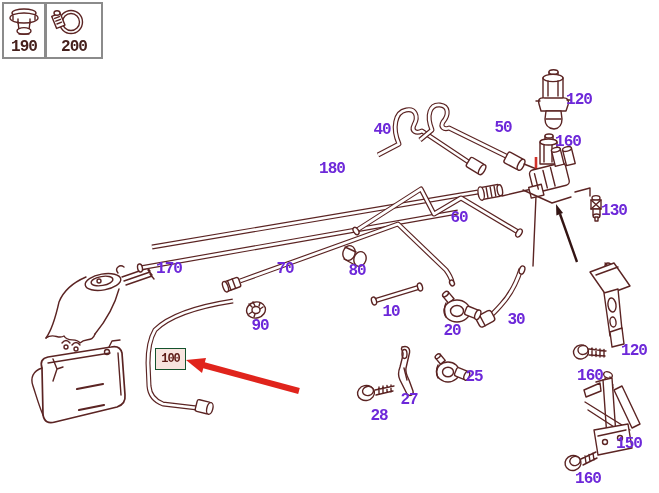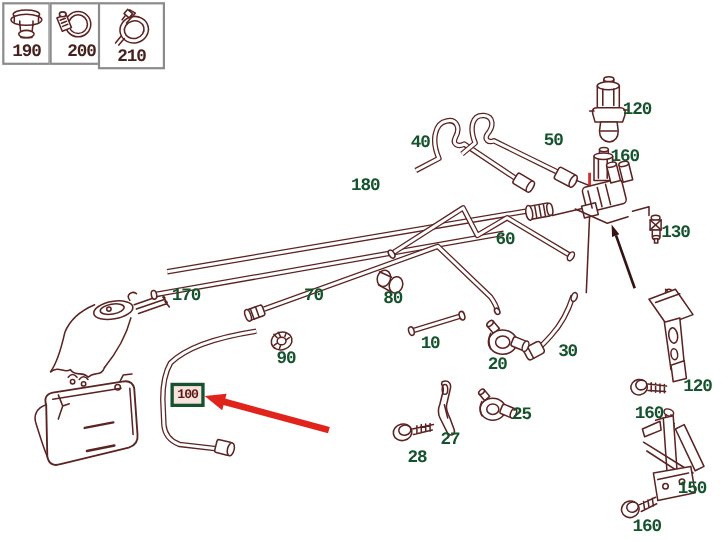--- a/index.html
+++ b/index.html
@@ -8,27 +8,27 @@
   .stage { position:absolute; inset:0; }
   svg.art { position:absolute; left:0; top:0; }
   
   .ln  { fill:none; stroke:#5b2423; stroke-width:1.4; stroke-linecap:round; stroke-linejoin:round; }
   .ln2 { fill:none; stroke:#5b2423; stroke-width:2.2; stroke-linecap:round; }
   .fw  { fill:#ffffff; stroke:#5b2423; stroke-width:1.4; stroke-linejoin:round; }
   .tube-o { fill:none; stroke:#5b2423; stroke-width:5;   stroke-linejoin:round; }
   .tube-i { fill:none; stroke:#ffffff; stroke-width:2.7; stroke-linejoin:round; }
   
   .pl { position:absolute; transform:translate(-50%,-50%); font:700 16px "Liberation Mono", monospace;
-        color:#14532d; letter-spacing:-1px; white-space:nowrap; }
+        color:#6d28d9; letter-spacing:-1px; white-space:nowrap; }
   
   .lgbox { position:absolute; border:2px solid #8b8b8b; background:#fff; }
   .lgl { position:absolute; left:50%; bottom:1px; transform:translateX(-50%); font:700 16px "Liberation Mono", monospace;
          color:#45201c; letter-spacing:-1px; }
   
-  .hl { position:absolute; left:155px; top:348px; width:31px; height:22px; border:3px solid #14532d;
+  .hl { position:absolute; left:155px; top:348px; width:31px; height:22px; border:1px solid #14532d;
         background:#f7e4df; display:flex; align-items:center; justify-content:center;
         font:700 12px "Liberation Mono", monospace; color:#5c1a15; letter-spacing:-1px; }
 </style>
 </head>
 <body>
 
 <div class="stage">
 
   <svg class="art" width="659" height="493" viewBox="0 0 659 493">
 
@@ -292,30 +292,20 @@
       <circle class="ln" cx="23" cy="16" r="8.5"></circle>
       <g transform="rotate(-22 11 15)">
         <rect class="fw" x="6" y="8" width="9" height="13"></rect>
         <path class="ln" d="M8,11 L13,11 M8,14 L13,14 M8,17 L13,17"></path>
       </g>
       <ellipse class="fw" cx="9" cy="7" rx="3" ry="2.2"></ellipse>
     </svg>
     <span class="lgl">200</span>
   </div>
 
-  <div class="lgbox" style="left:89px;top:2px;width:61px;height:61px">
-    <svg width="50" height="40" style="position:absolute;left:5px;top:2px">
-      <ellipse class="ln" cx="26" cy="21" rx="13" ry="12" transform="rotate(-15 26 21)"></ellipse>
-      <ellipse class="ln" cx="26" cy="21" rx="9" ry="8" transform="rotate(-15 26 21)"></ellipse>
-      <path class="ln" d="M15,12 L22,3 M19,15 L27,6 M22,3 L27,6"></path>
-      <rect class="fw" x="18" y="4" width="6" height="5" transform="rotate(40 21 6)"></rect>
-      <path class="ln" d="M14,27 L9,33 M17,29 L12,35"></path>
-    </svg>
-    <span class="lgl">210</span>
-  </div>
 
   <span class="pl" style="left:382px;top:130px">40</span>
   <span class="pl" style="left:503px;top:128px">50</span>
   <span class="pl" style="left:579px;top:100px">120</span>
   <span class="pl" style="left:568px;top:142px">160</span>
   <span class="pl" style="left:614px;top:211px">130</span>
   <span class="pl" style="left:332px;top:169px">180</span>
   <span class="pl" style="left:459px;top:218px">60</span>
   <span class="pl" style="left:169px;top:269px">170</span>
   <span class="pl" style="left:285px;top:269px">70</span>

